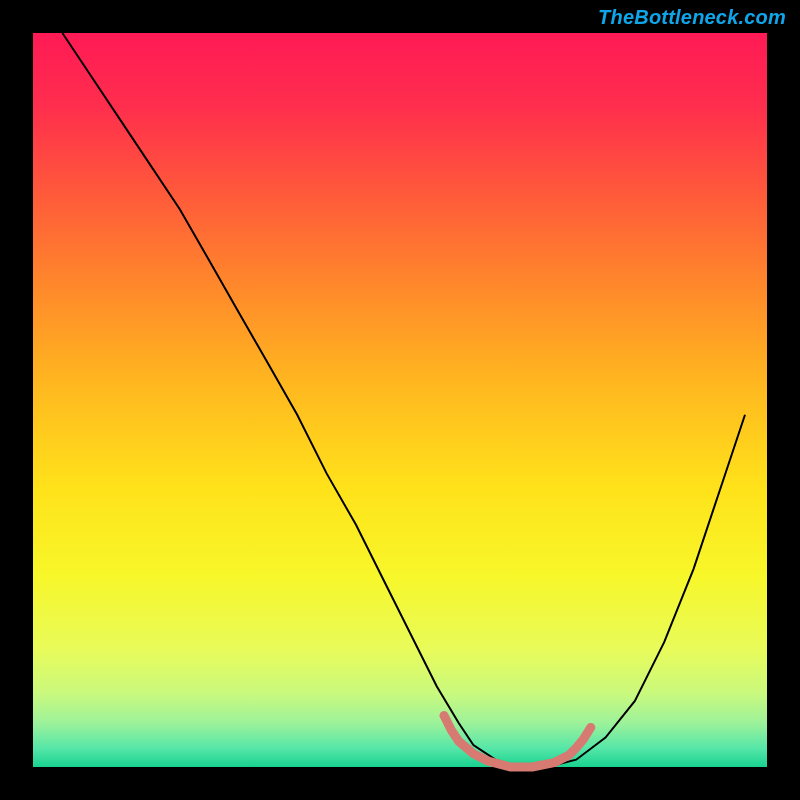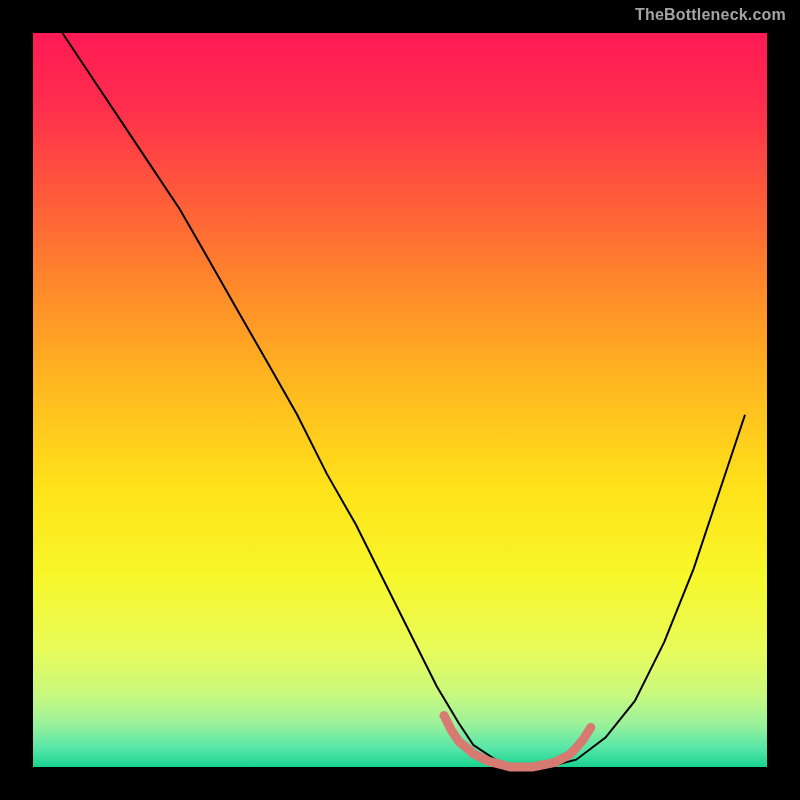--- a/index.html
+++ b/index.html
@@ -14,25 +14,26 @@
   .frame {
     position: relative;
     width: 800px;
     height: 800px;
     background: #000;
   }
   .watermark {
     position: absolute;
     top: 6px;
     right: 14px;
-    color: #a3a3a3;
-    font-size: 16px;
+    color: #0ea5e9;
+    font-size: 20px;
     font-weight: 600;
     letter-spacing: 0.2px;
     z-index: 3;
+    font-style: italic;
   }
   svg.plot {
     position: absolute;
     top: 0;
     left: 0;
   }
 </style>
 </head>
 <body>
 

